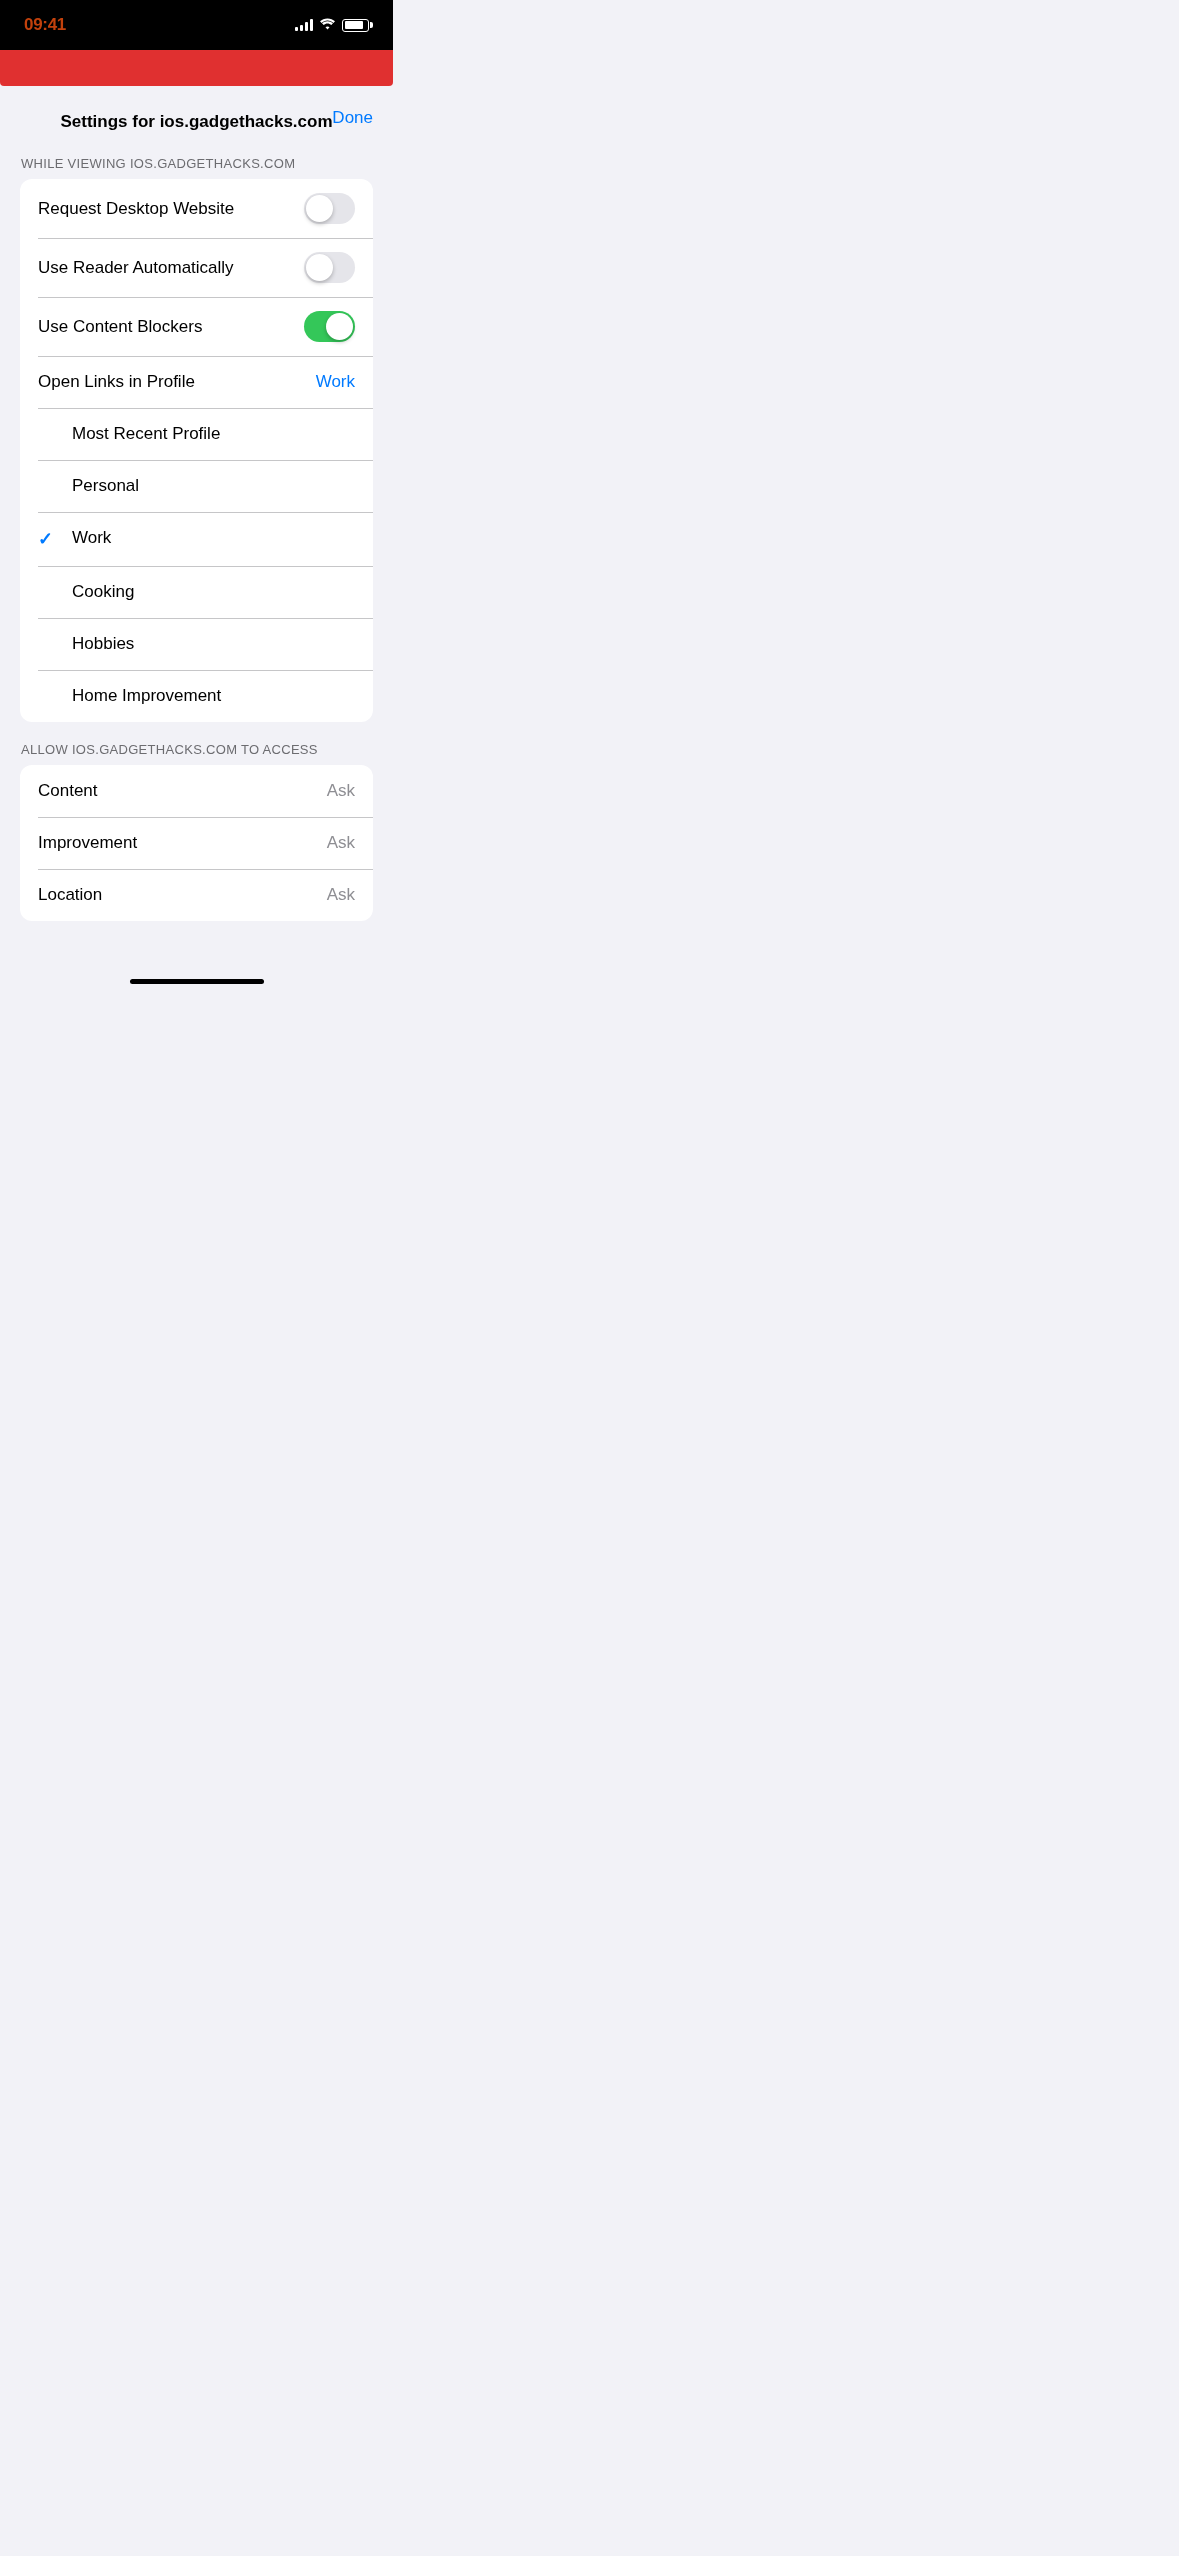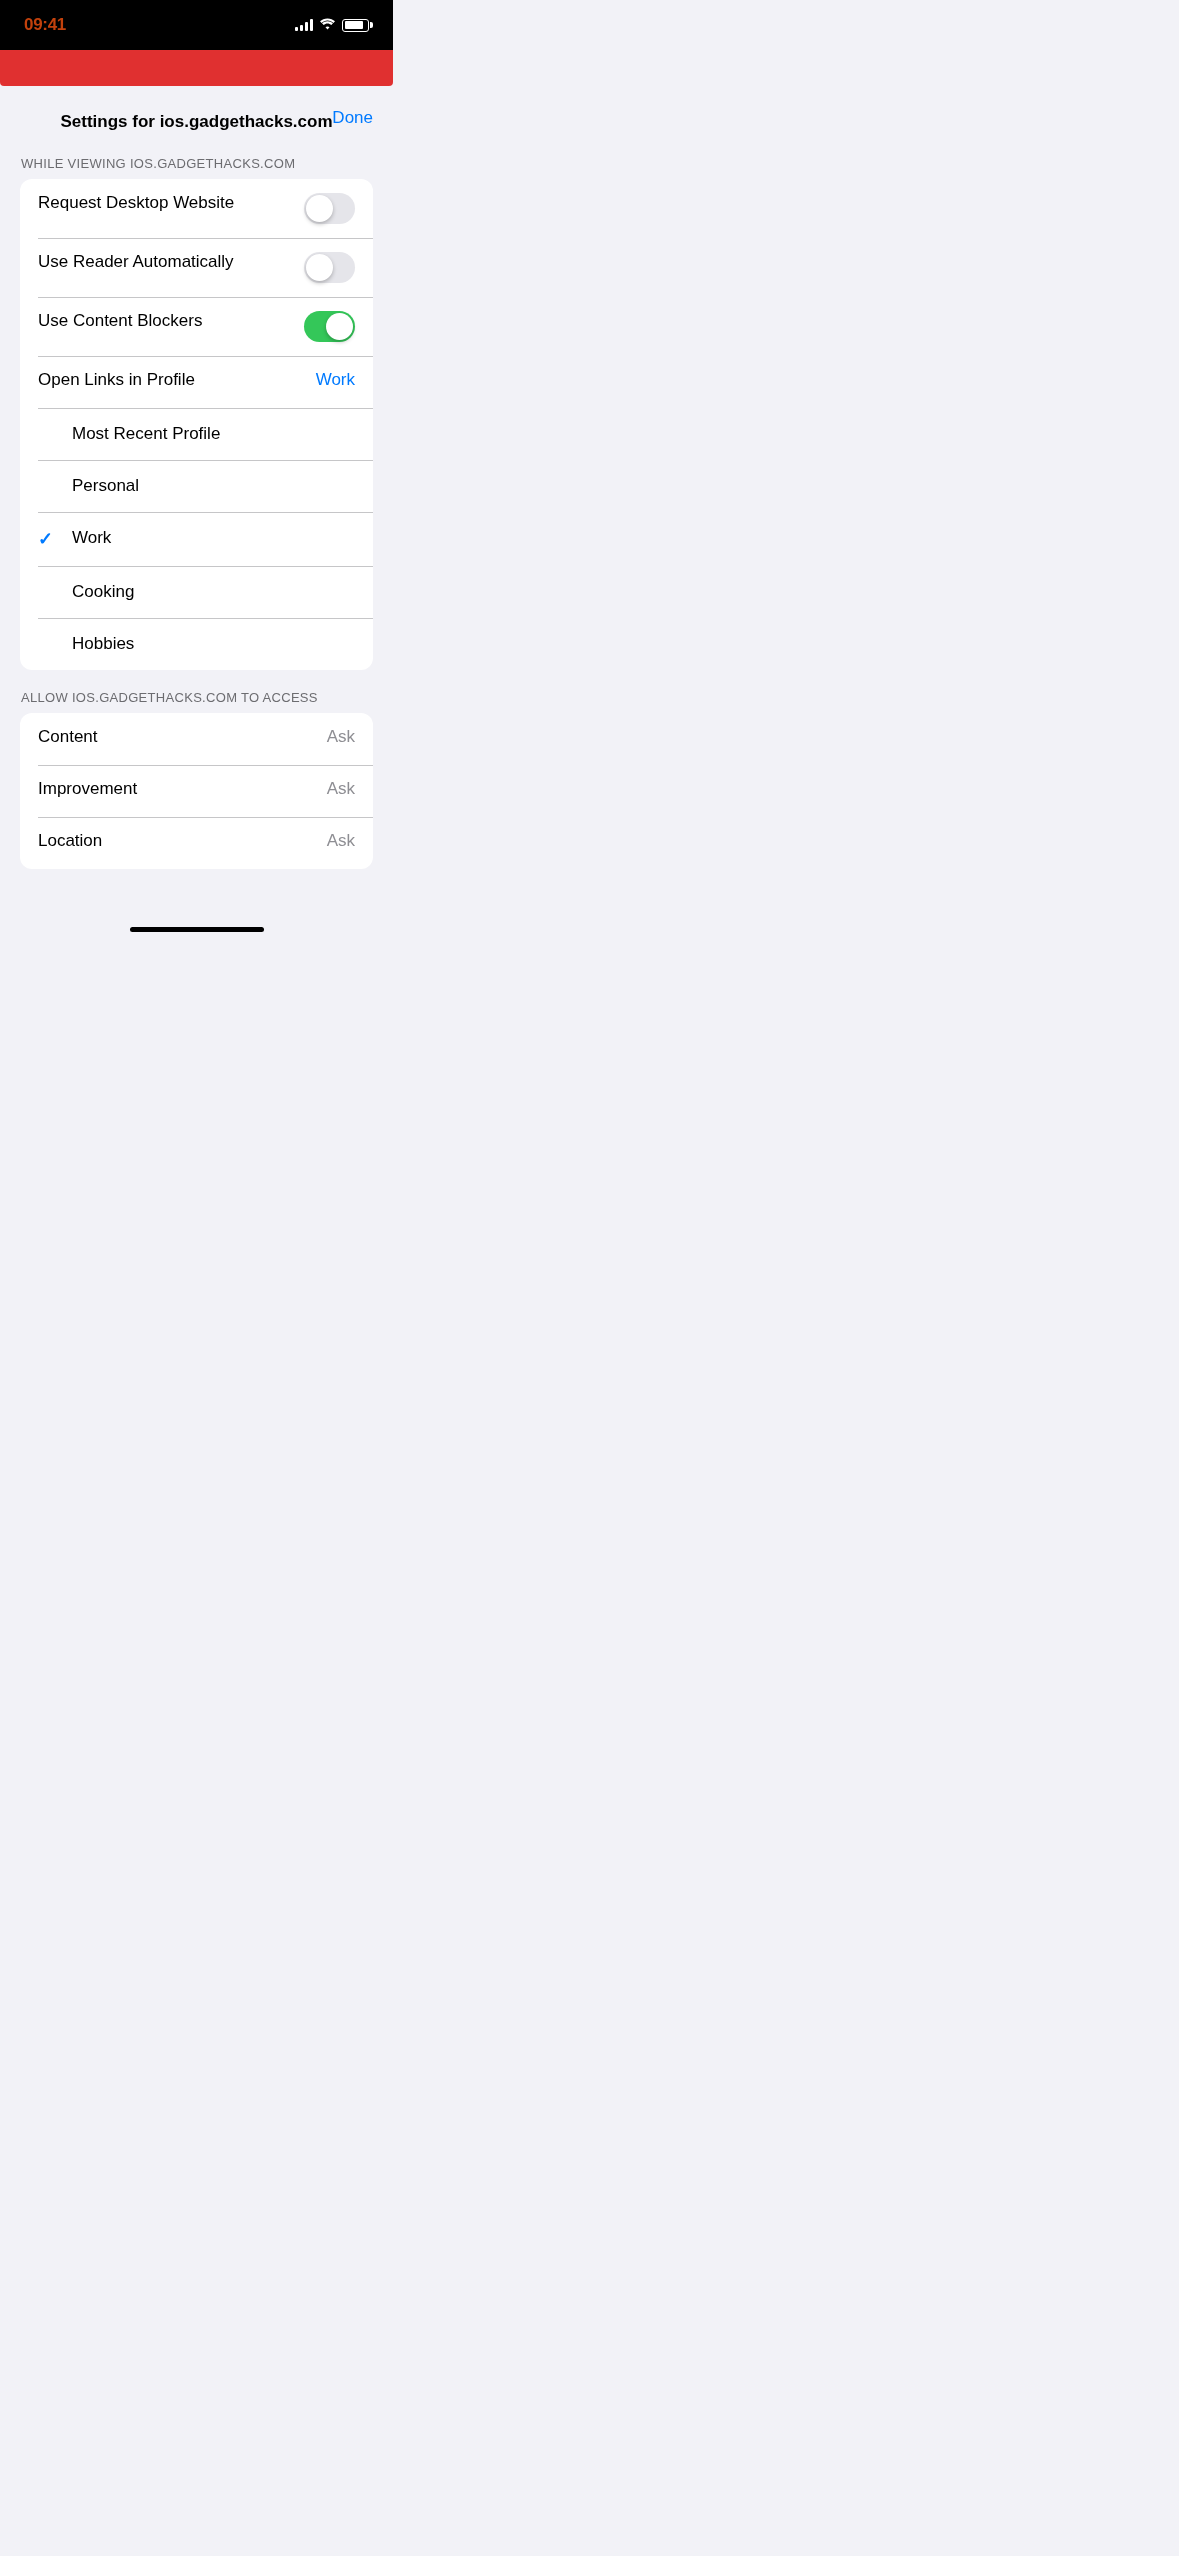--- a/index.html
+++ b/index.html
@@ -142,20 +142,21 @@
     
     .settings-group {
       background: #fff;
       border-radius: 12px;
       margin: 0 20px 8px 20px;
       overflow: visible;
     }
 
     .settings-row {
       display: flex;
+      align-items: center;
       justify-content: space-between;
       padding: 14px 18px;
       min-height: 52px;
       position: relative;
     }
 
     .settings-row:not(:last-child)::after {
       content: '';
       position: absolute;
       bottom: 0;
@@ -352,20 +353,24 @@
     <div class="profile-row">
       <span class="no-checkmark"></span>
       <span class="profile-name">Cooking</span>
     </div>
 
     <div class="profile-row">
       <span class="no-checkmark"></span>
       <span class="profile-name">Hobbies</span>
     </div>
 
+    <div class="profile-row">
+      <span class="no-checkmark"></span>
+      <span class="profile-name">Home Improvement</span>
+    </div>
 
   </div>
 
   <div class="section-label" style="margin-top: 12px;">ALLOW IOS.GADGETHACKS.COM TO ACCESS</div>
 
   <div class="settings-group">
 
     <div class="settings-row">
       <span class="row-label">Content</span>
       <span class="row-value">Ask</span>

